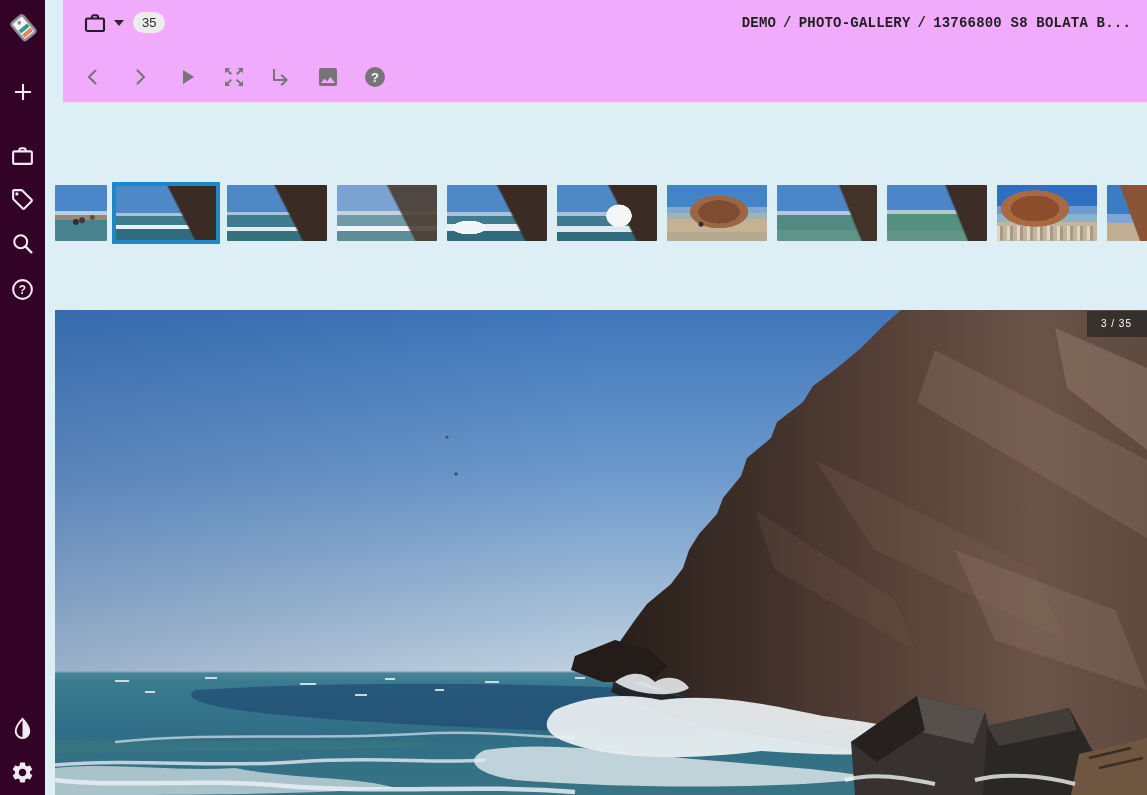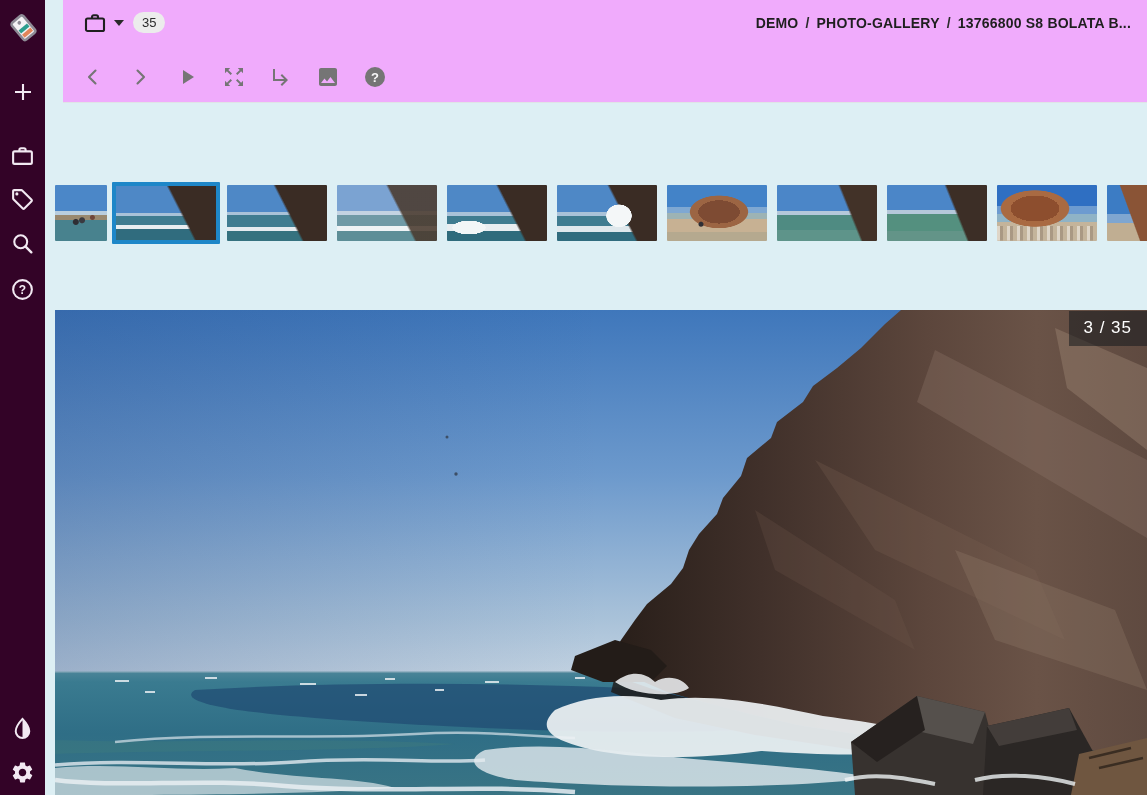--- a/index.html
+++ b/index.html
@@ -20,21 +20,21 @@
 
   
   .header{position:absolute;left:63px;top:0;width:1102px;height:103px;background:#f0abfc;
     border-bottom:1px solid #dfe4e6;box-sizing:border-box;z-index:4;}
   .header-top{position:absolute;left:0;top:0;right:0;height:46px;}
   .loc-group{position:absolute;left:20px;top:11px;display:flex;align-items:center;cursor:pointer;}
   .loc-caret{margin-left:7px;}
   .count-badge{position:absolute;left:70px;top:12px;background:#ececec;color:#2b2b2b;
     font-size:13px;line-height:21px;padding:0 9px;border-radius:11px;}
   .breadcrumb{position:absolute;right:34px;top:0;height:46px;display:flex;align-items:center;
-    font-size:14px;font-weight:bold;color:#1f1f1f;letter-spacing:.2px;cursor:pointer;}
+    font-size:14px;font-weight:bold;color:#1f1f1f;letter-spacing:.2px;cursor:pointer;font-family:Liberation Mono, monospace;}
   .breadcrumb .sep{margin:0 7px;color:#2a2a2a;}
   .menu-dots{position:absolute;right:6px;top:11px;width:20px;height:24px;display:flex;
     align-items:center;justify-content:center;cursor:pointer;}
   .toolbar{position:absolute;left:10px;top:55px;height:44px;display:flex;gap:7px;}
   .tool-btn{width:40px;height:44px;display:flex;align-items:center;justify-content:center;cursor:pointer;}
 
   
   .content{position:absolute;left:45px;top:104px;width:1102px;height:691px;background:#ddeff4;}
 
   
@@ -84,21 +84,21 @@
     background-size:100% 100%,100% 26%,100% 100%;
     background-position:0 0,0 100%,0 0;}
   .v-redrock-cut{background-image:
     linear-gradient(250deg,#8a5436 0 45%,rgba(138,84,54,0) 47%),
     linear-gradient(180deg,#3c7cc4 0 52%,#7fa6d0 52% 68%,#c0ae92 68% 100%);}
 
   
   .viewer{position:absolute;left:10px;top:206px;width:1092px;height:485px;}
   .viewer svg{display:block;}
   .counter{position:absolute;top:1px;right:0;background:rgba(22,25,30,.55);color:#ffffff;
-    font-size:17px;letter-spacing:1px;padding:7px 15px 8px 14px;}
+    font-size:10px;letter-spacing:1px;padding:7px 15px 8px 14px;}
 </style>
 </head>
 <body>
 
 <div id="app">
 
   <div class="sidebar">
     <div class="side-logo">
       <svg width="30" height="32" viewBox="0 0 30 32">
         <g transform="rotate(-40 15 15)">

